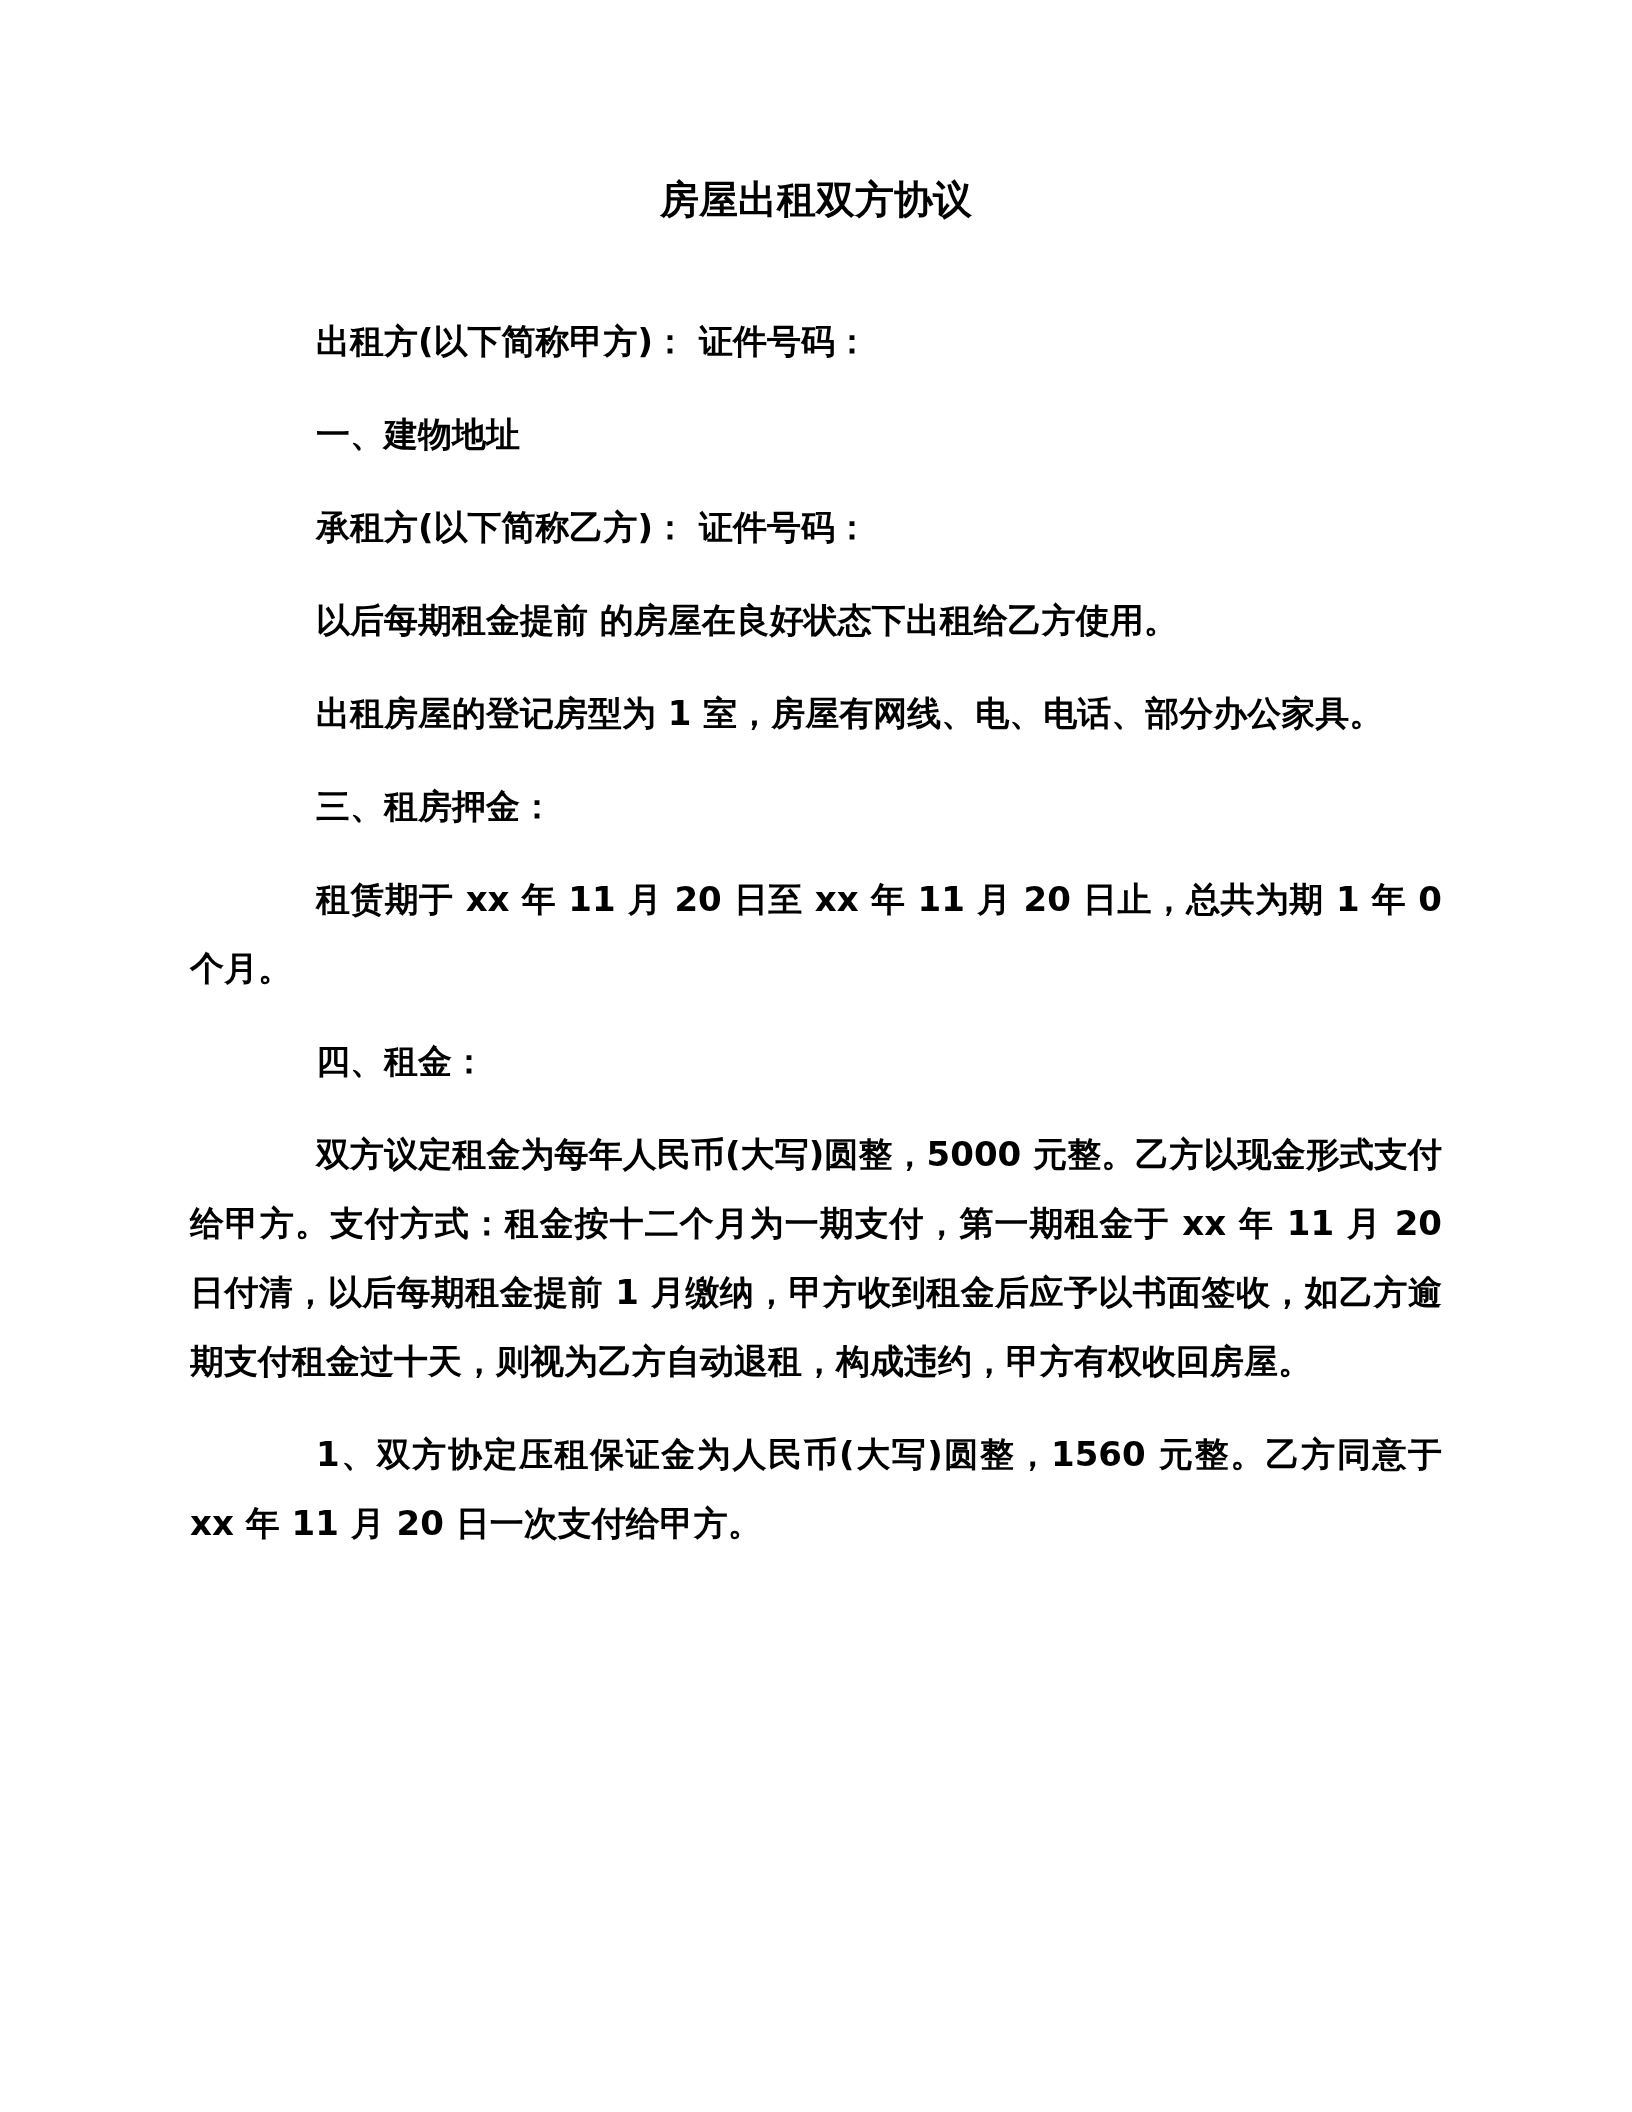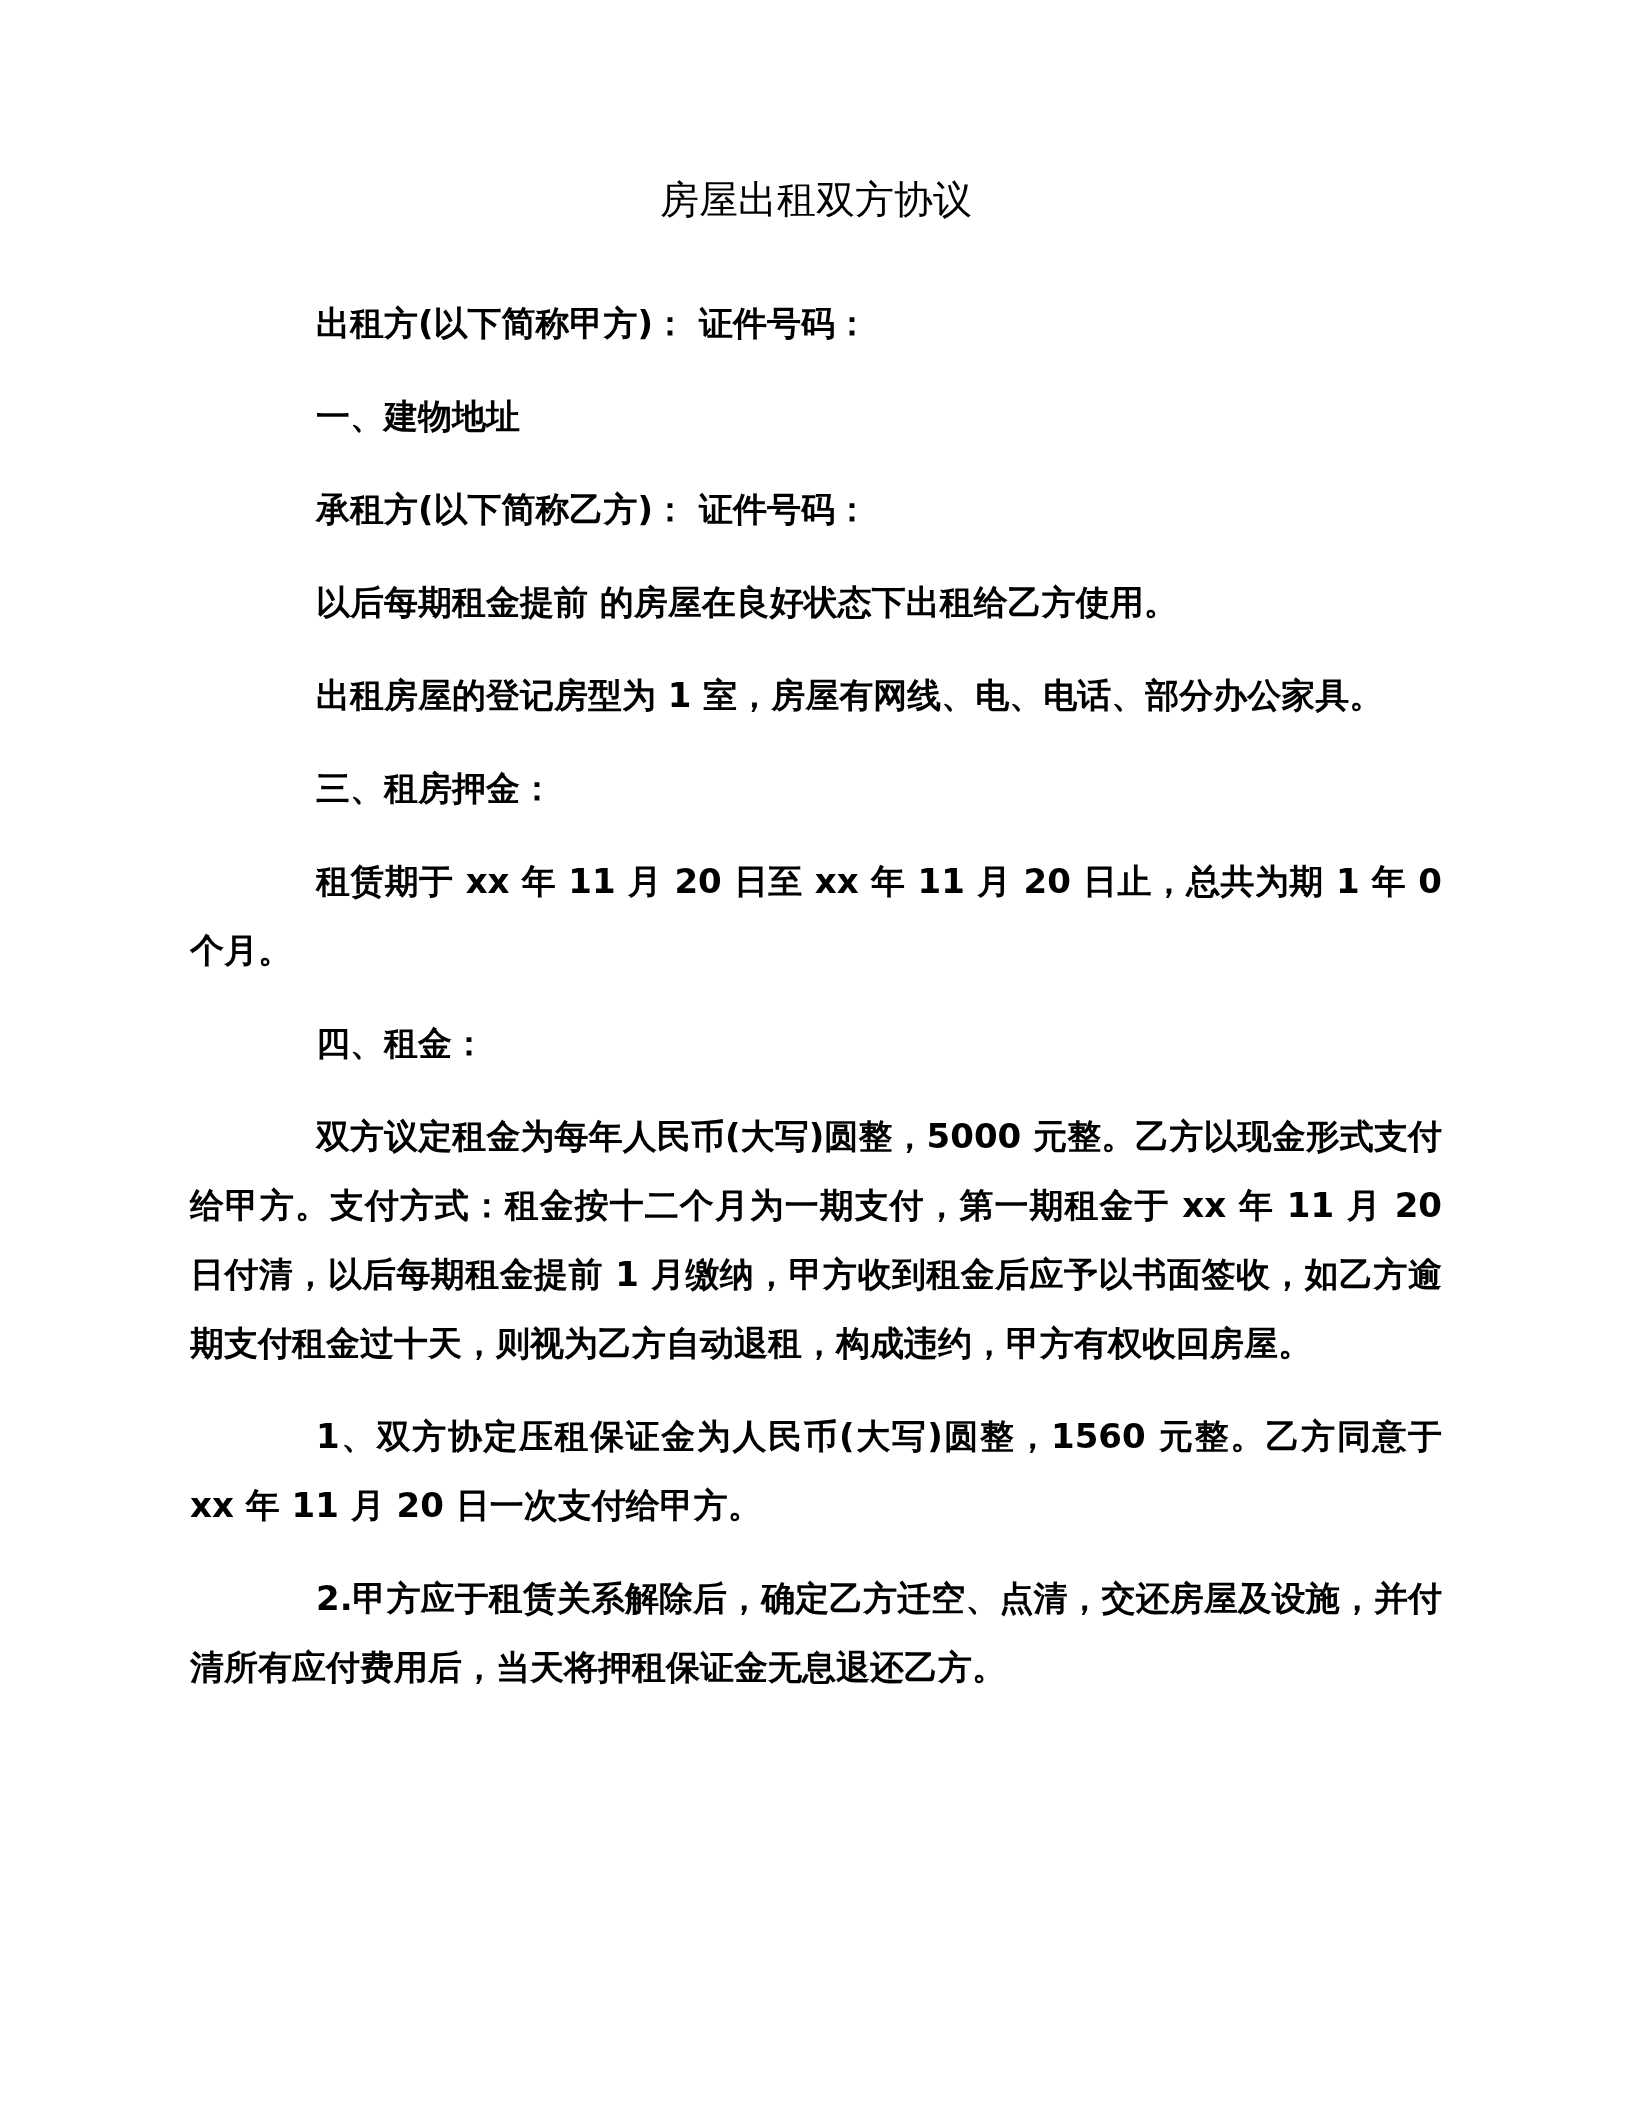--- a/index.html
+++ b/index.html
@@ -13,23 +13,23 @@
     font-family: "DejaVu Sans", "Liberation Sans", sans-serif;
     font-weight: 700;
     overflow: hidden;
   }
   .content {
     padding: 175px 190px 0 190px;
   }
   .doc-title {
     font-size: 39px;
     line-height: 50px;
-    font-weight: 400;
+    font-weight: 700;
     text-align: center;
-    margin-bottom: 64px;
+    margin-bottom: 82px;
   }
   .para {
     font-size: 34px;
     line-height: 69px;
     text-indent: 126px;
     text-align: justify;
     margin-bottom: 24px;
   }
 </style>
 </head>
@@ -48,16 +48,15 @@
 
     <p class="para">出租房屋的登记房型为 1 室，房屋有网线、电、电话、部分办公家具。</p>
 
     <p class="para heading">三、租房押金：</p>
     <p class="para">租赁期于 xx 年 11 月 20 日至 xx 年 11 月 20 日止，总共为期 1 年 0 个月。</p>
 
     <p class="para heading">四、租金：</p>
     <p class="para">双方议定租金为每年人民币(大写)圆整，5000 元整。乙方以现金形式支付给甲方。支付方式：租金按十二个月为一期支付，第一期租金于 xx 年 11 月 20 日付清，以后每期租金提前 1 月缴纳，甲方收到租金后应予以书面签收，如乙方逾期支付租金过十天，则视为乙方自动退租，构成违约，甲方有权收回房屋。</p>
 
     <p class="para">1、双方协定压租保证金为人民币(大写)圆整，1560 元整。乙方同意于 xx 年 11 月 20 日一次支付给甲方。</p>
-    <p class="para">2.甲方应于租赁关系解除后，确定乙方迁空、点清，交还房屋及设施，并付清所有应付费用后，当天将押租保证金无息退还乙方。</p>
 
   </div>
 </div>
 
 </body></html>

